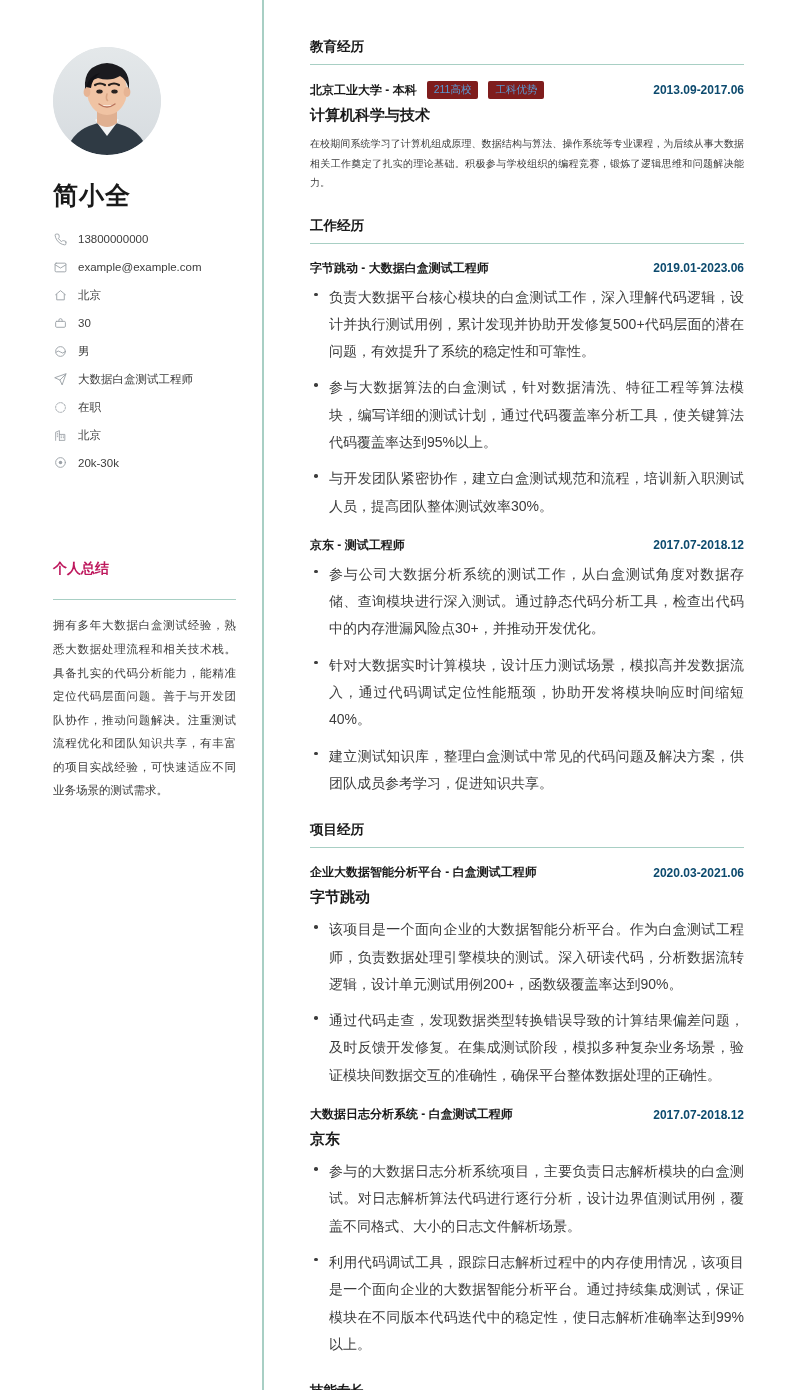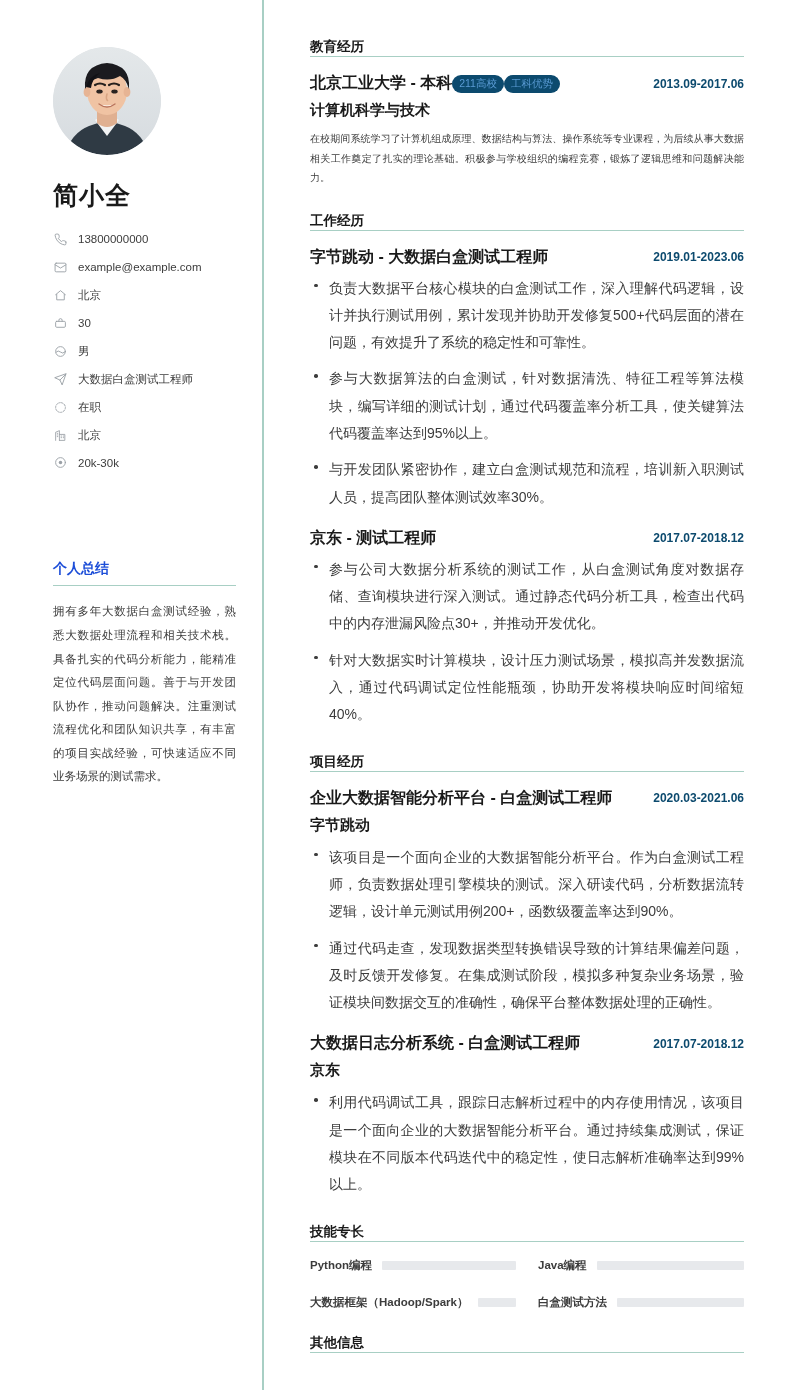--- a/index.html
+++ b/index.html
@@ -68,79 +68,80 @@
     justify-content: center;
     color: #9aa0a6;
   }
   .contact-icon svg { display: block; }
   .contact-text { white-space: nowrap; }
 
   .left-section { margin: 90px 0 0 13px; }
   .left-section-title {
     font-size: 14px;
     font-weight: bold;
-    color: #1d4ed8;
-    padding-bottom: 7px;
+    color: #be185d;
+    padding-bottom: 21px;
     border-bottom: 1px solid #a8cfc4;
     margin-bottom: 14px;
   }
   .summary-text {
     font-size: 11.5px;
     line-height: 2.05;
     color: #3c3c3c;
     text-align: justify;
   }
 
   
   .right-col {
     flex: 1 1 auto;
     padding: 38px 50px 30px 46px;
   }
   .section { margin-bottom: 24px; }
   .section-title {
     font-size: 13.5px;
     font-weight: bold;
     color: #1a1a1a;
-    padding-bottom: 0;
+    padding-bottom: 8px;
     border-bottom: 1px solid #a8cfc4;
     margin-bottom: 16px;
   }
 
   .entry { margin-bottom: 17px; }
   .entry:last-child { margin-bottom: 0; }
   .entry-head {
     display: flex;
     align-items: center;
     justify-content: space-between;
     margin-bottom: 7px;
   }
   .entry-head-left {
     display: flex;
     align-items: center;
     flex-wrap: wrap;
   }
   .entry-title {
-    font-size: 16px;
+    font-size: 12px;
     font-weight: bold;
     color: #1a1a1a;
   }
   .entry-date {
     font-size: 12px;
     font-weight: bold;
     color: #0c4a6e;
     white-space: nowrap;
     padding-left: 12px;
   }
   .tag {
     display: inline-block;
     font-size: 10.5px;
     color: #5a9bd4;
-    background: #0c4a6e;
-    border-radius: 9px;
+    background: #7f1d1d;
+    border-radius: 2px;
     padding: 2px 7px;
+    margin-left: 10px;
     font-weight: normal;
   }
   .entry-sub {
     font-size: 15px;
     font-weight: bold;
     color: #1a1a1a;
     margin-bottom: 9px;
   }
   .entry-desc {
     font-size: 10px;
@@ -406,20 +407,21 @@
       </div>
 
       <div class="entry">
         <div class="entry-head">
           <span class="entry-title">京东 - 测试工程师</span>
           <span class="entry-date">2017.07-2018.12</span>
         </div>
         <ul class="bullets">
           <li class="bullet">参与公司大数据分析系统的测试工作，从白盒测试角度对数据存储、查询模块进行深入测试。通过静态代码分析工具，检查出代码中的内存泄漏风险点30+，并推动开发优化。</li>
           <li class="bullet">针对大数据实时计算模块，设计压力测试场景，模拟高并发数据流入，通过代码调试定位性能瓶颈，协助开发将模块响应时间缩短40%。</li>
+          <li class="bullet">建立测试知识库，整理白盒测试中常见的代码问题及解决方案，供团队成员参考学习，促进知识共享。</li>
         </ul>
       </div>
     </section>
 
     <section class="section">
       <div class="section-title">项目经历</div>
 
       <div class="entry">
         <div class="entry-head">
           <span class="entry-title">企业大数据智能分析平台 - 白盒测试工程师</span>
@@ -432,20 +434,21 @@
         </ul>
       </div>
 
       <div class="entry">
         <div class="entry-head">
           <span class="entry-title">大数据日志分析系统 - 白盒测试工程师</span>
           <span class="entry-date">2017.07-2018.12</span>
         </div>
         <div class="entry-sub">京东</div>
         <ul class="bullets">
+          <li class="bullet">参与的大数据日志分析系统项目，主要负责日志解析模块的白盒测试。对日志解析算法代码进行逐行分析，设计边界值测试用例，覆盖不同格式、大小的日志文件解析场景。</li>
           <li class="bullet">利用代码调试工具，跟踪日志解析过程中的内存使用情况，该项目是一个面向企业的大数据智能分析平台。通过持续集成测试，保证模块在不同版本代码迭代中的稳定性，使日志解析准确率达到99%以上。</li>
         </ul>
       </div>
     </section>
 
     <section class="section">
       <div class="section-title">技能专长</div>
       <div class="skills-grid">
 
         <div class="skill">

